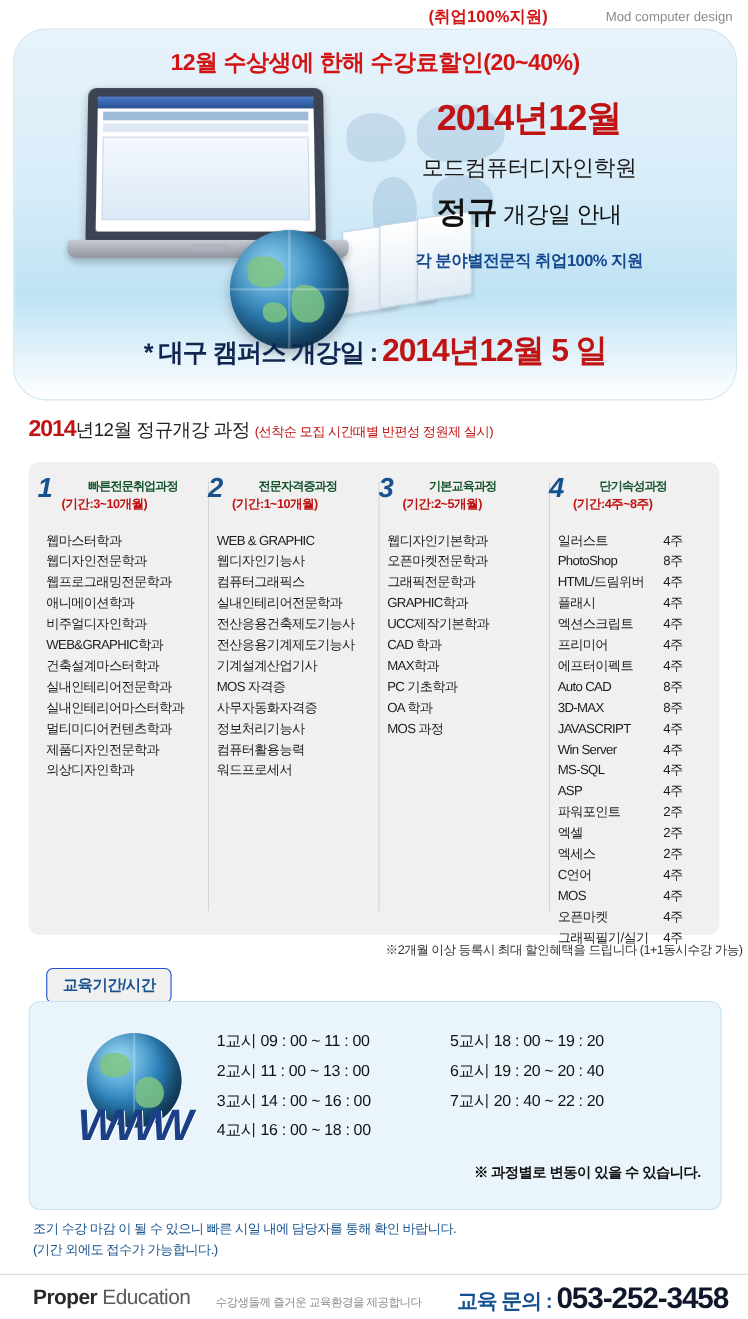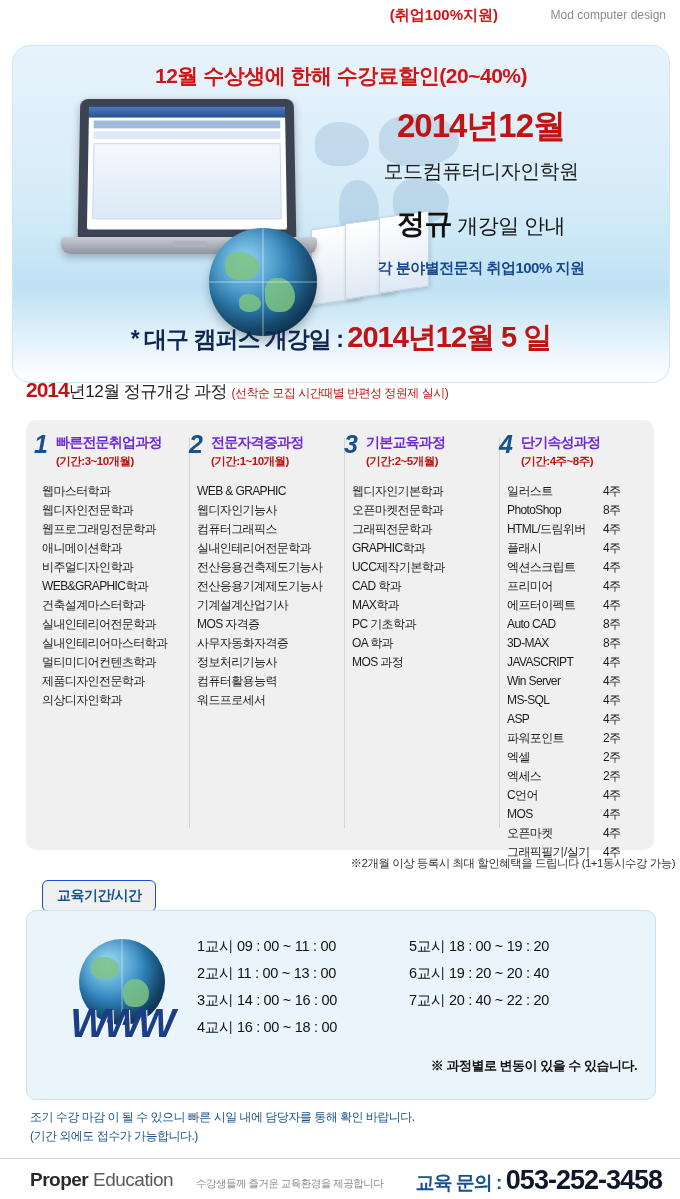--- a/index.html
+++ b/index.html
@@ -43,25 +43,25 @@
     right: 14px;
     top: 2px;
     font-size: 12px;
     color: #8b8b8b;
     white-space: nowrap;
   }
 
   
   .hero {
     position: absolute;
-    top: 45px;
+    top: 26px;
     left: 12px;
     width: 656px;
     height: 336px;
-    border-radius: 18px;
+    border-radius: 30px;
     background: linear-gradient(to bottom, #e8f3fb 0%, #d6ecf8 45%, #bfe2f4 72%, #ffffff 100%);
     border: 1px solid #cfe6f3;
     overflow: hidden;
   }
   .hero-title {
     position: absolute;
     top: 16px;
     left: 0;
     width: 656px;
     text-align: center;
@@ -227,21 +227,21 @@
     letter-spacing: -1px;
     line-height: 1.1;
   }
   .hero-acad {
     margin-top: 14px;
     font-size: 20px;
     color: #1b1b1b;
     letter-spacing: -0.5px;
   }
   .hero-reg {
-    margin-top: 20px;
+    margin-top: 8px;
     font-size: 21px;
     color: #111;
     letter-spacing: -0.5px;
   }
   .hero-reg b {
     font-size: 28px;
     font-weight: bold;
   }
   .hero-sub {
     margin-top: 16px;
@@ -333,25 +333,26 @@
   .col-num {
     position: absolute;
     left: 0;
     top: -4px;
     font-size: 25px;
     font-weight: bold;
     font-style: italic;
     color: #17528e;
   }
   .col-title {
-    font-size: 14px;
-    font-weight: bold;
-    color: #6d28d9;
+    font-size: 11px;
+    font-weight: bold;
+    color: #14532d;
     letter-spacing: -0.8px;
     white-space: nowrap;
+    margin-left: 24px;
   }
   .col-period {
     margin-top: 2px;
     font-size: 11.5px;
     font-weight: bold;
     color: #c01313;
     letter-spacing: -0.5px;
     white-space: nowrap;
   }
   .col-list {

